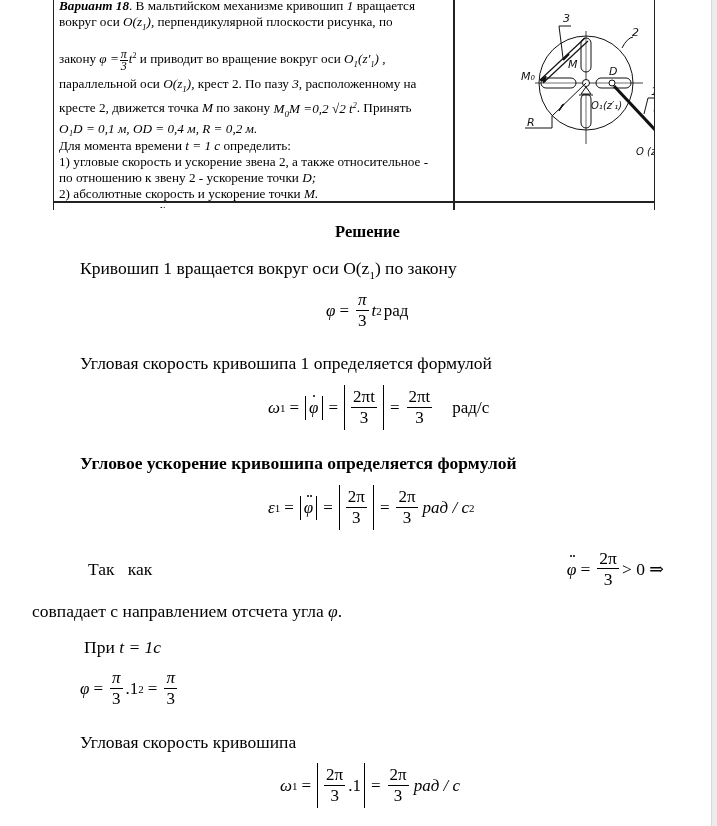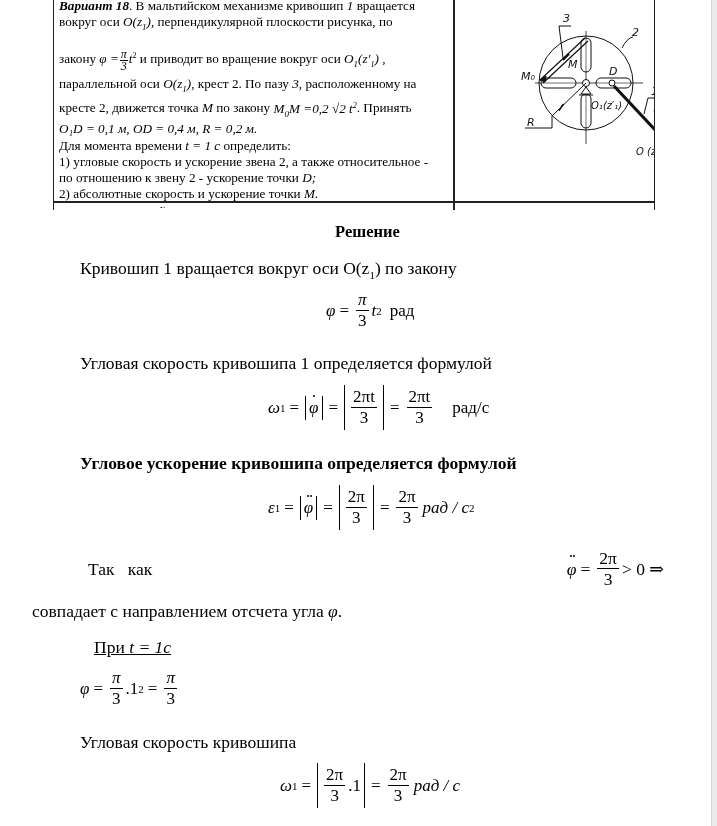--- a/index.html
+++ b/index.html
@@ -169,21 +169,21 @@
 
   <div class="formula" style="left:326px; top:290px;">
     <span class="f-i">φ</span>
       <span class="op">=</span>
     <span class="frac">
         <span class="n f-i">π</span>
         <span class="d">3</span>
       </span>
     <span class="f-i">t</span>
       <span class="sup">2</span>
-    <span style="margin-left:8px">рад</span>
+    <span style="margin-left:2px">рад</span>
   </div>
 
   <div class="para" style="left:80px; top:352px;">Угловая скорость кривошипа 1 определяется формулой</div>
 
   <div class="formula" style="left:268px; top:385px;">
     <span class="f-i">ω</span>
       <span class="sub">1</span>
       <span class="op">=</span>
     <span class="abs">
         <span class="f-i dot-acc">φ</span>
@@ -238,21 +238,21 @@
           <span class="d">3</span>
         </span>
       <span>&gt; 0 ⇒</span>
     </span>
   </div>
 
   <div class="para" style="left:32px; top:600px;">
     <span>совпадает с направлением отсчета угла </span><span class="f-i">φ</span><span>.</span>
   </div>
 
-  <div class="para" style="left:94px; top:636px;text-decoration:underline;">
+  <div class="para" style="left:84px; top:636px;">
     <span>При </span><span class="f-i">t = 1c</span>
   </div>
 
   <div class="formula" style="left:80px; top:668px;">
     <span class="f-i">φ</span>
       <span class="op">=</span>
     <span class="frac">
         <span class="n f-i">π</span>
         <span class="d">3</span>
       </span>

